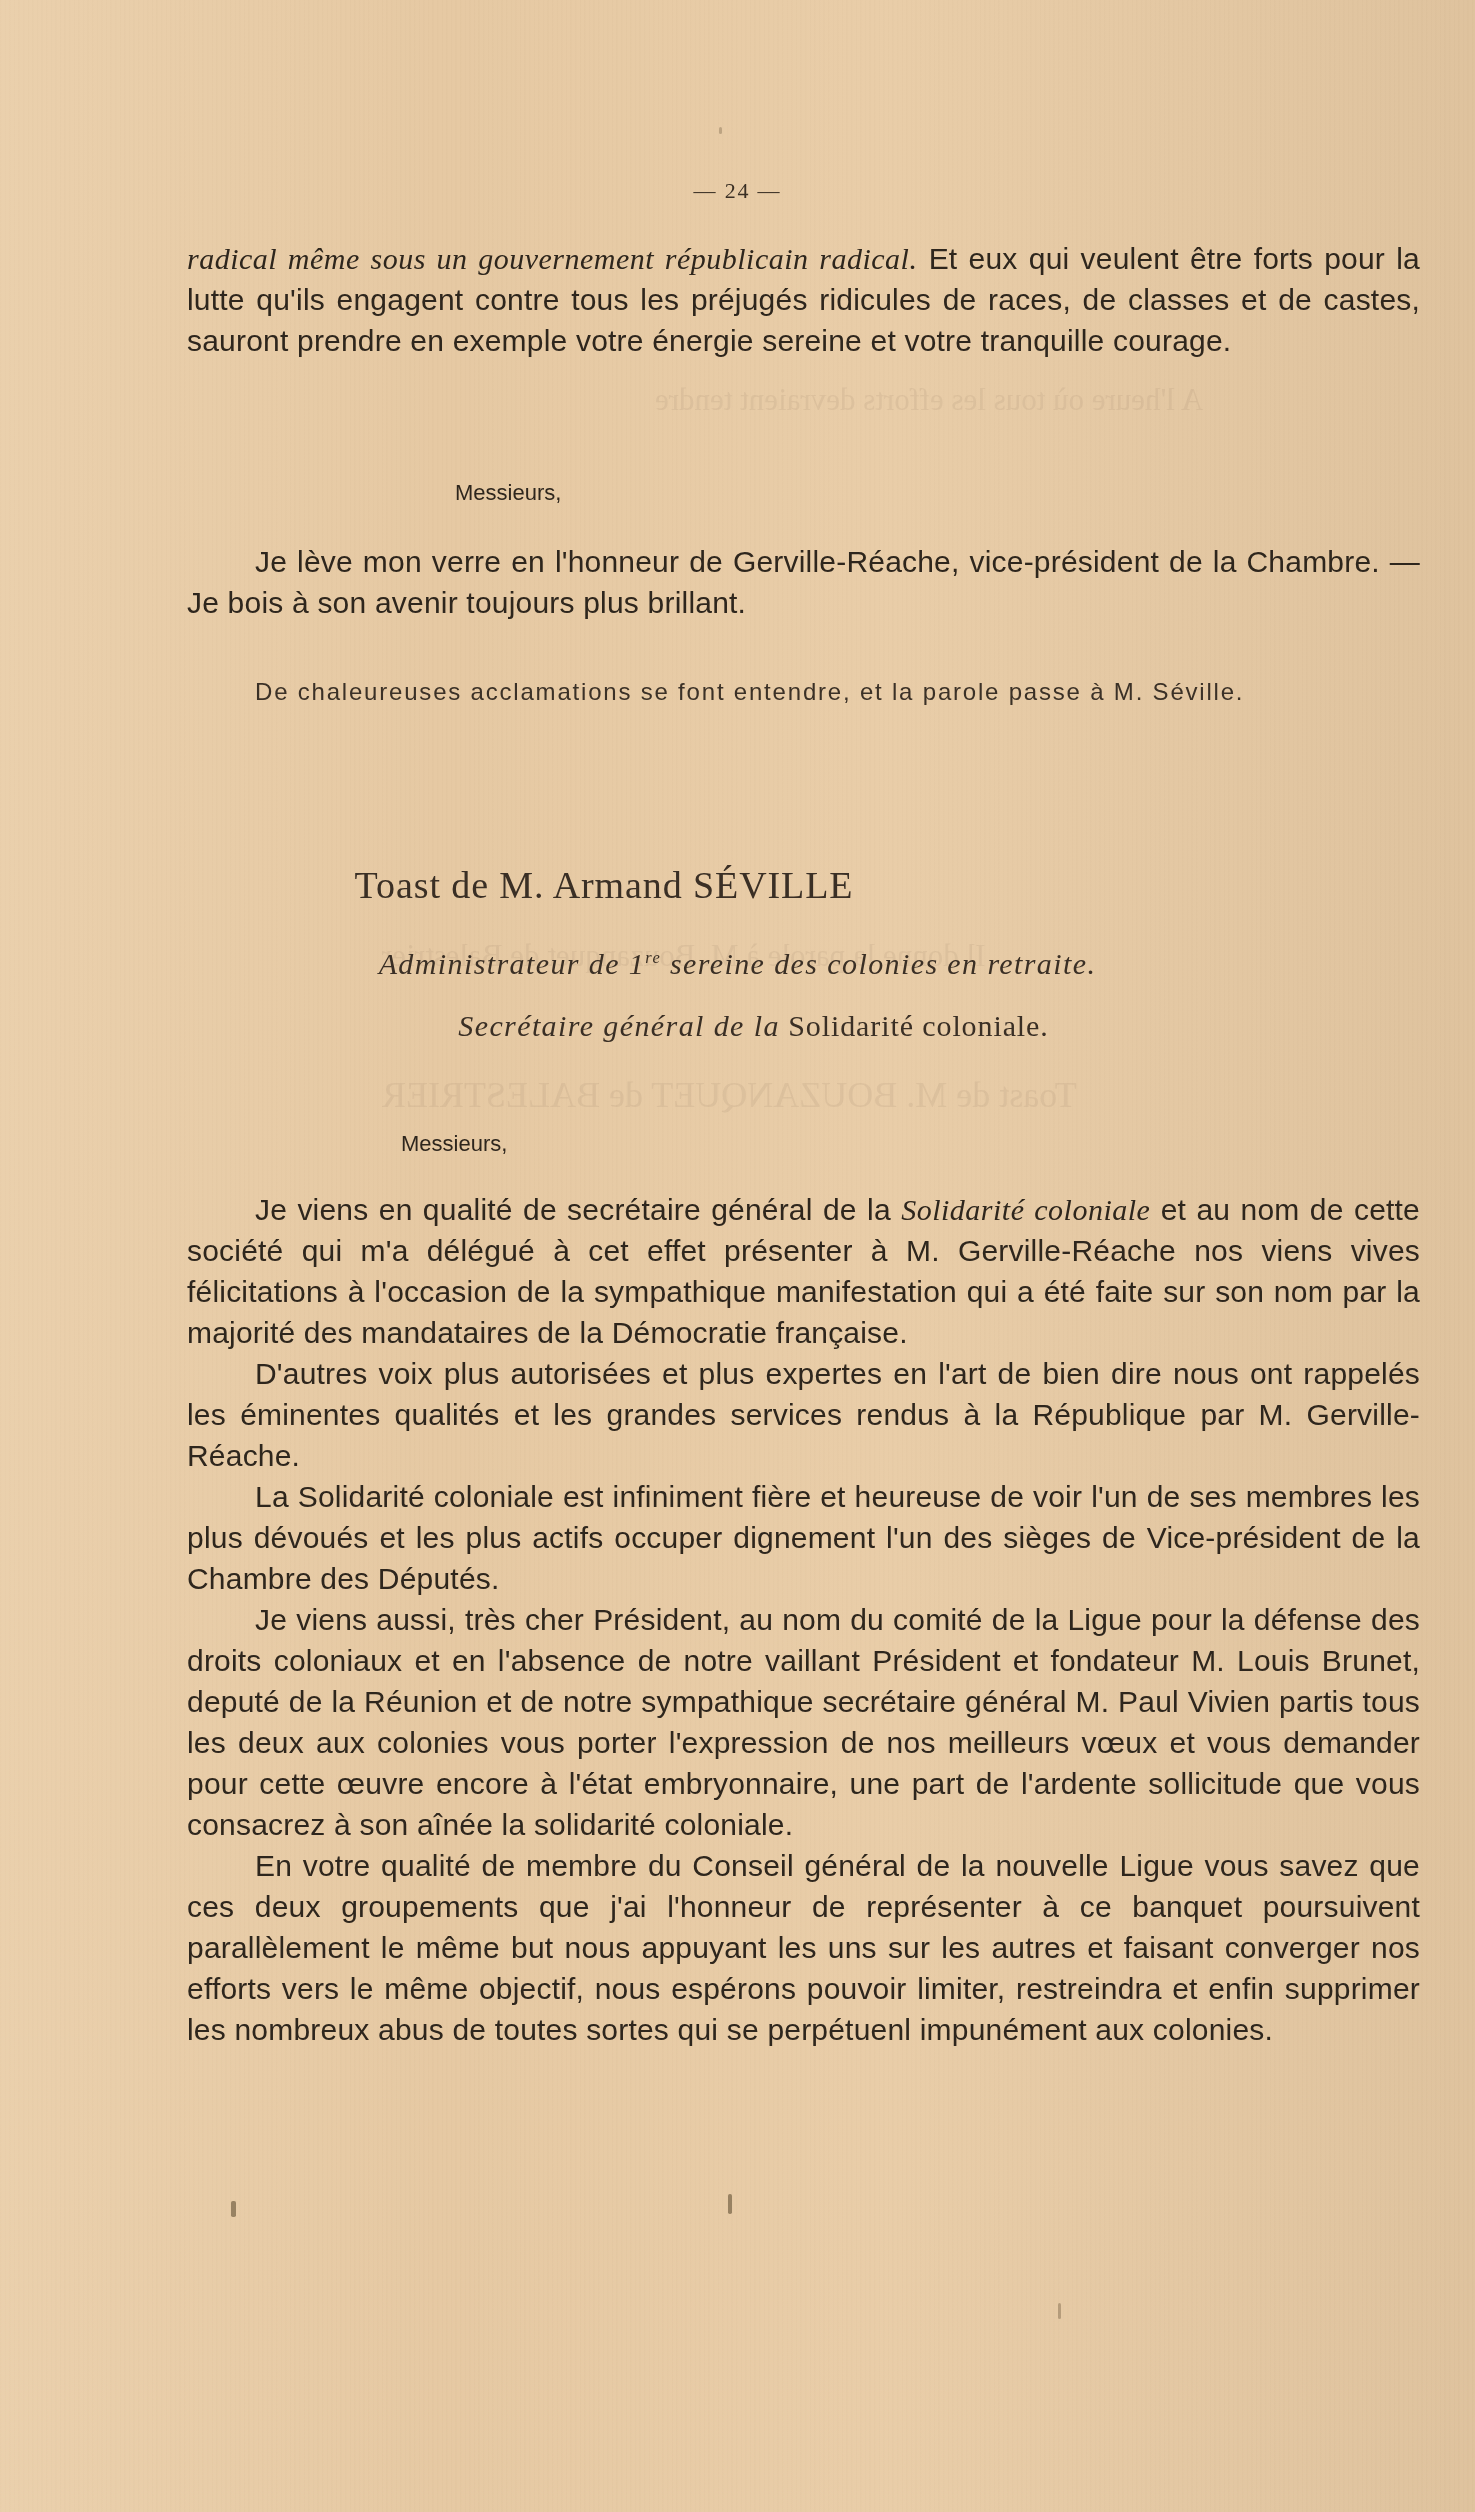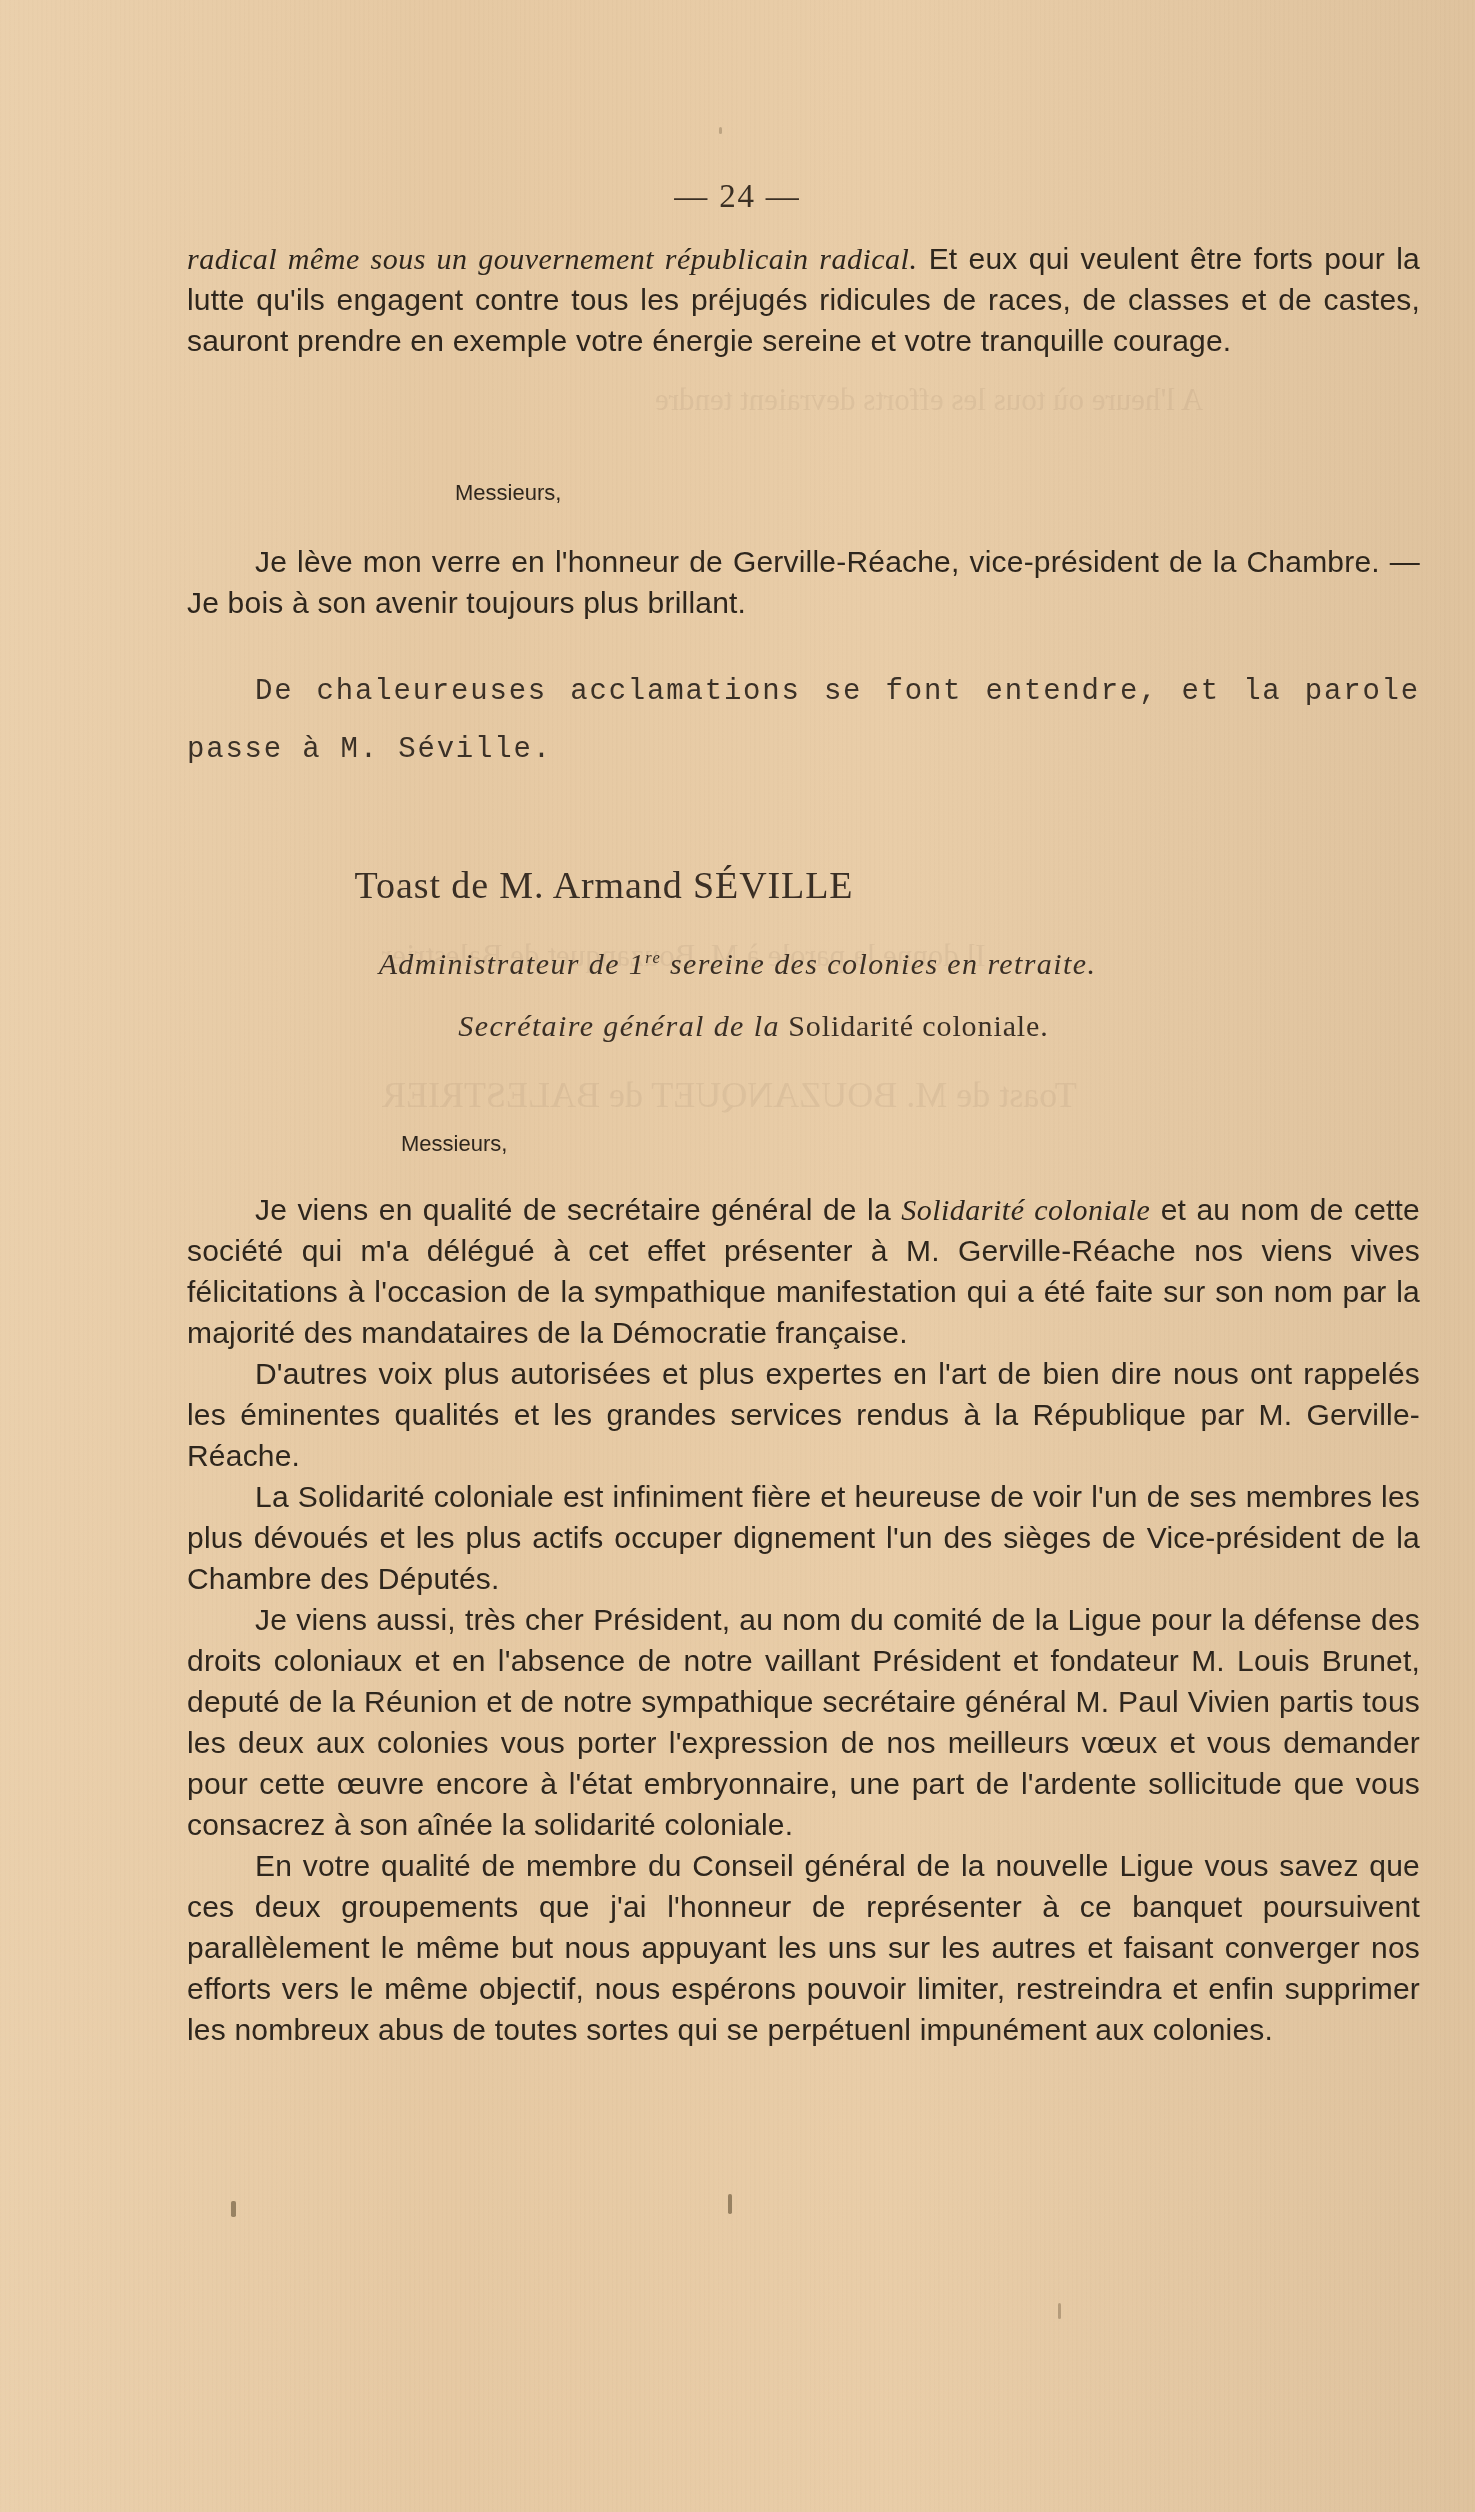--- a/index.html
+++ b/index.html
@@ -24,21 +24,21 @@
       top: 0;
       width: 1475px;
       height: 2512px;
     }
     .folio {
       position: absolute;
       top: 178px;
       left: 0;
       width: 1475px;
       text-align: center;
-      font-size: 33px;
+      font-size: 22px;
       letter-spacing: 1.8px;
       color: #3a2f24;
     }
     .text-block {
       position: absolute;
       left: 187px;
       width: 1233px;
       font-family: "Liberation Sans Narrow", "Liberation Sans", "DejaVu Sans Condensed", sans-serif;
       color: #2e261d;
     }
@@ -59,22 +59,22 @@
     .it {
       font-style: italic;
       font-family: "Liberation Serif", "DejaVu Serif", serif;
       letter-spacing: 0.5px;
     }
     .salut {
       font-size: 22px;
       line-height: 41px;
     }
     .big {
-      font-family: Liberation Mono, monospace;
-      font-size: 29px;
+      font-family: Liberation Sans, sans-serif;
+      font-size: 24px;
       line-height: 58px;
       letter-spacing: 1.8px;
       color: #3b3127;
       text-align: justify;
     }
     .toast-title {
       position: absolute;
       left: 0;
       width: 1208px;
       text-align: center;

